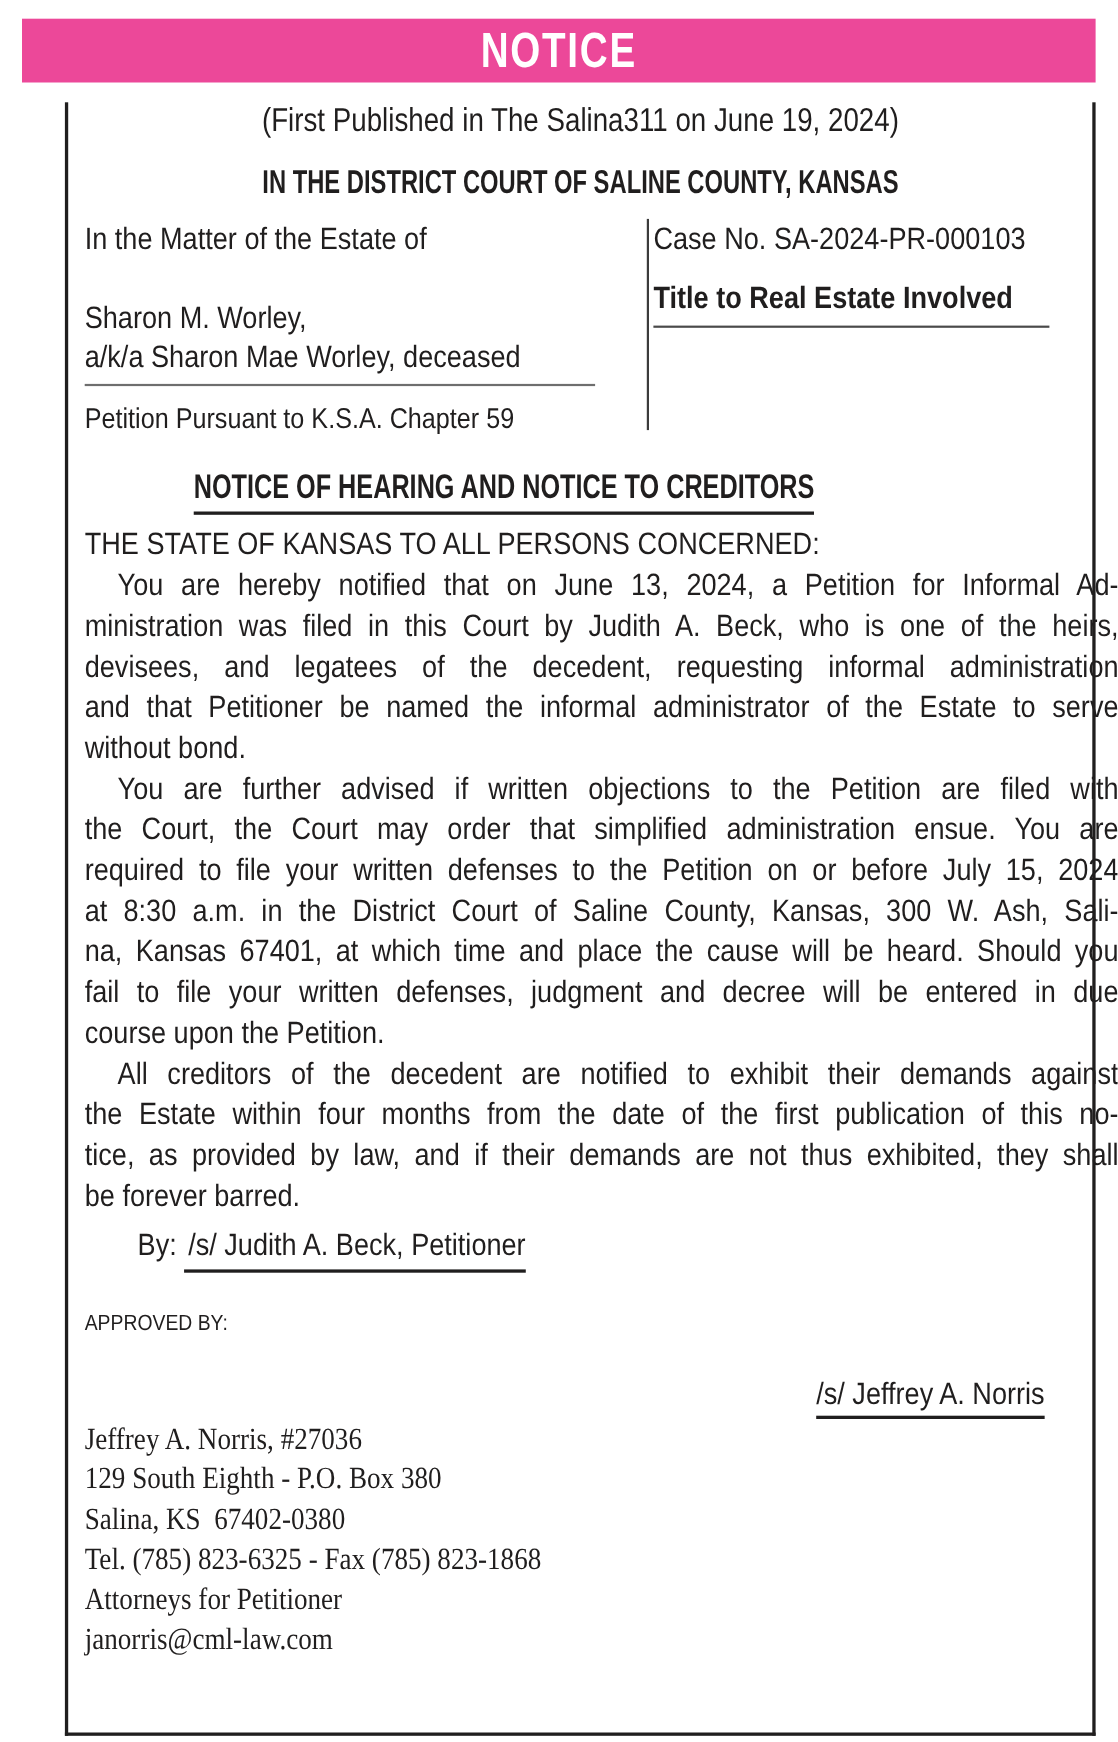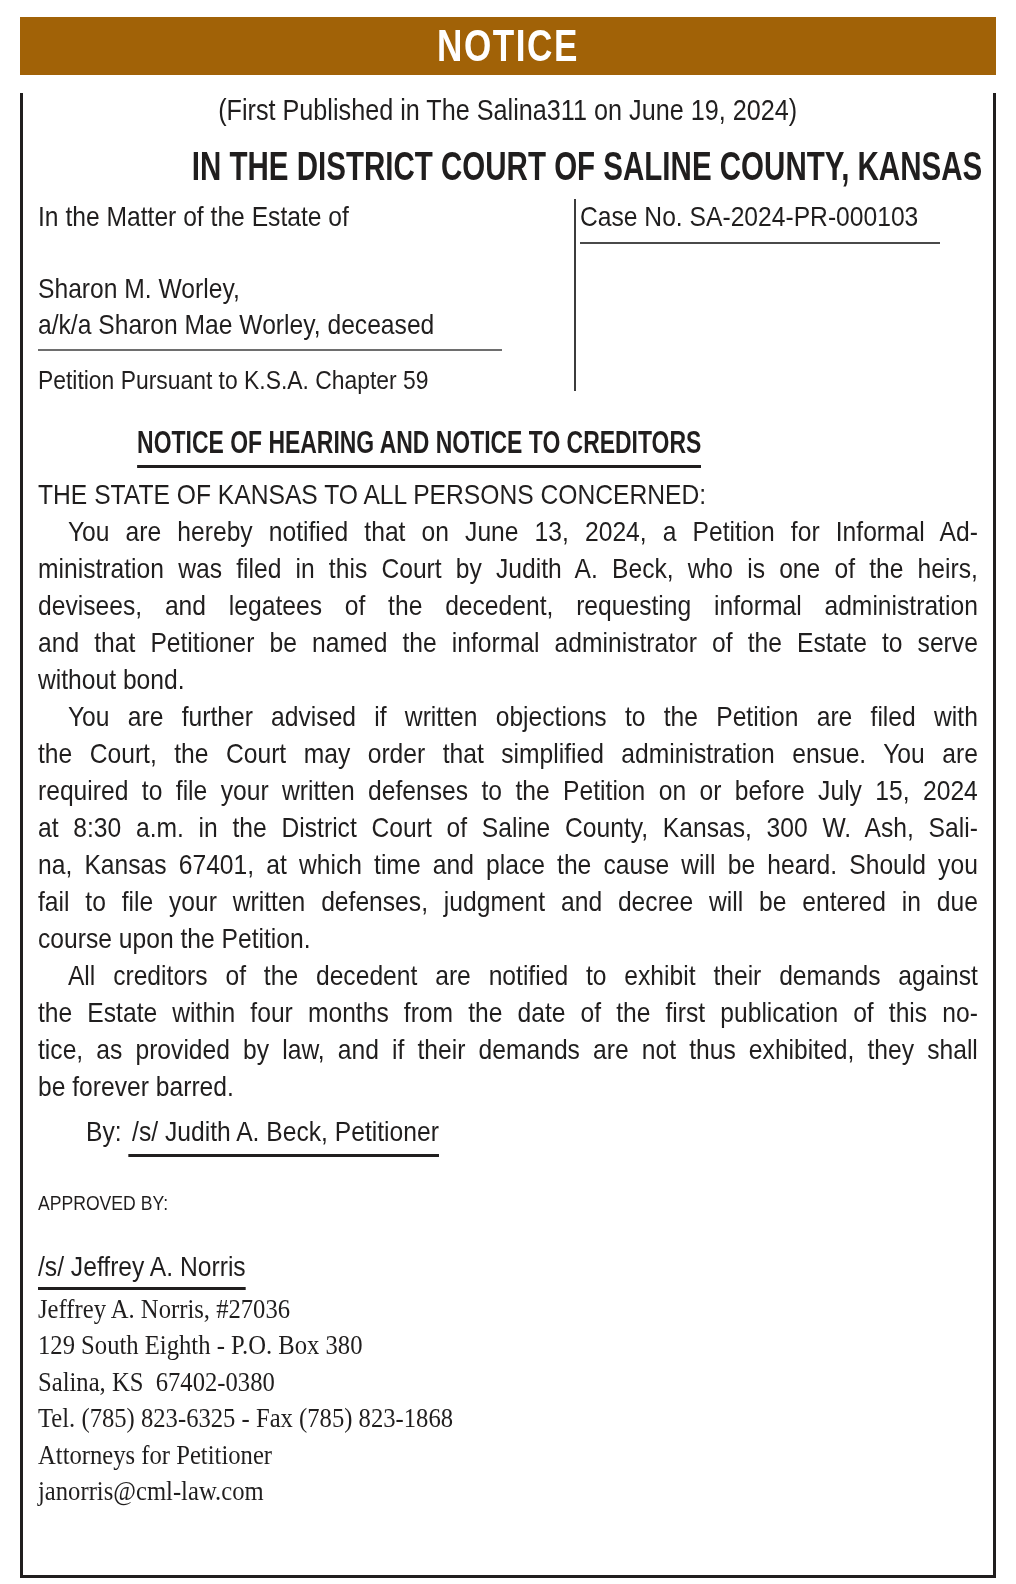--- a/index.html
+++ b/index.html
@@ -5,33 +5,33 @@
   * { box-sizing: border-box; }
   html, body { margin: 0; padding: 0; }
   body {
     width: 1016px; height: 1584px; background: #ffffff;
     font-family: "Liberation Sans", sans-serif;
     color: #201e1e; position: relative; overflow: hidden;
   }
   .page { position: absolute; left: 20px; top: 17px; width: 976px; }
 
   
-  .bar { height: 58px; background: #a16207; display: flex; align-items: center; justify-content: center; }
+  .bar { height: 58px; background: #ec4899; display: flex; align-items: center; justify-content: center; }
   .bar .cxc {
     color: #ffffff; font-weight: bold; font-size: 45px; letter-spacing: 2px;
     display: inline-block; transform: scaleX(0.78); transform-origin: 50% 50%; white-space: pre;
   }
 
   
-  .content { border: 3px solid #201e1e; border-top: none; padding: 0 15px; height: 1485px; }
+  .content { border: 3px solid #201e1e; border-top: none; padding: 0 15px; height: 1485px; margin-left: 39px; }
 
   .pub { text-align: center; margin-top: 18px; font-size: 30px; line-height: 34px; }
   .pub .cxc { display: inline-block; transform: scaleX(0.84); transform-origin: 50% 50%; white-space: pre; }
 
-  .court { text-align: center; margin-top: 22px; font-size: 41px; line-height: 34px; font-weight: bold; }
+  .court { text-align: center; margin-top: 22px; font-size: 30px; line-height: 34px; font-weight: bold; }
   .court .cxc { display: inline-block; transform: scaleX(0.72); transform-origin: 50% 50%; white-space: pre; }
 
   
   .caption { display: flex; margin-top: 16px; }
   .cap-left { width: 536px; font-size: 28px; }
   .cap-div { width: 2px; background: #3c3c3c; height: 192px; }
   .cap-right { flex: 1; padding-left: 4px; font-size: 28px; }
   .condL { display: inline-block; transform: scaleX(0.88); transform-origin: 0 50%; white-space: pre; }
   .condR { display: inline-block; transform: scaleX(0.88); transform-origin: 100% 50%; white-space: pre; }
   .cline { line-height: 36px; }
@@ -56,21 +56,21 @@
   .sal { text-align: left; }
   .bline { text-align: justify; text-align-last: justify; }
   .bline.first { padding-left: 34px; }
   .bline.last { text-align: left; text-align-last: left; }
 
   
   .byline { text-align: left; margin-top: 10px; font-size: 28px; line-height: 34px; }
   .sig-ul { border-bottom: 3px solid #201e1e; padding-bottom: 7px; padding-left: 4px; }
 
   .approved { margin-top: 36px; font-size: 20px; line-height: 36px; }
-  .norris-sig { margin-top: 28px; font-size: 28px; line-height: 36px; }
+  .norris-sig { margin-top: 28px; font-size: 28px; line-height: 36px; text-align: right; }
   .norris-sig .ul { border-bottom: 3px solid #201e1e; padding-bottom: 5px; }
   .addr { margin-top: 6px; font-size: 28px; font-family: Liberation Serif, serif; }
   .aline { line-height: 36.4px; }
 </style>
 </head>
 <body>
 
 <div class="page">
 
   <div class="bar">
@@ -101,20 +101,23 @@
         </div>
         <div class="cap-rule"></div>
         <div class="cline statute">
           <span class="condL">Petition Pursuant to K.S.A. Chapter 59</span>
         </div>
       </div>
       <div class="cap-div"></div>
       <div class="cap-right">
         <div class="cline">
           <span class="condL">Case No. SA-2024-PR-000103</span>
+        </div>
+        <div class="cline title-bold">
+          <span class="condL">Title to Real Estate Involved</span>
         </div>
         <div class="title-rule"></div>
       </div>
     </div>
 
     <div class="sechead">
       <span class="cxc">NOTICE OF HEARING AND NOTICE TO CREDITORS</span>
     </div>
 
     <div class="bodyblock">

